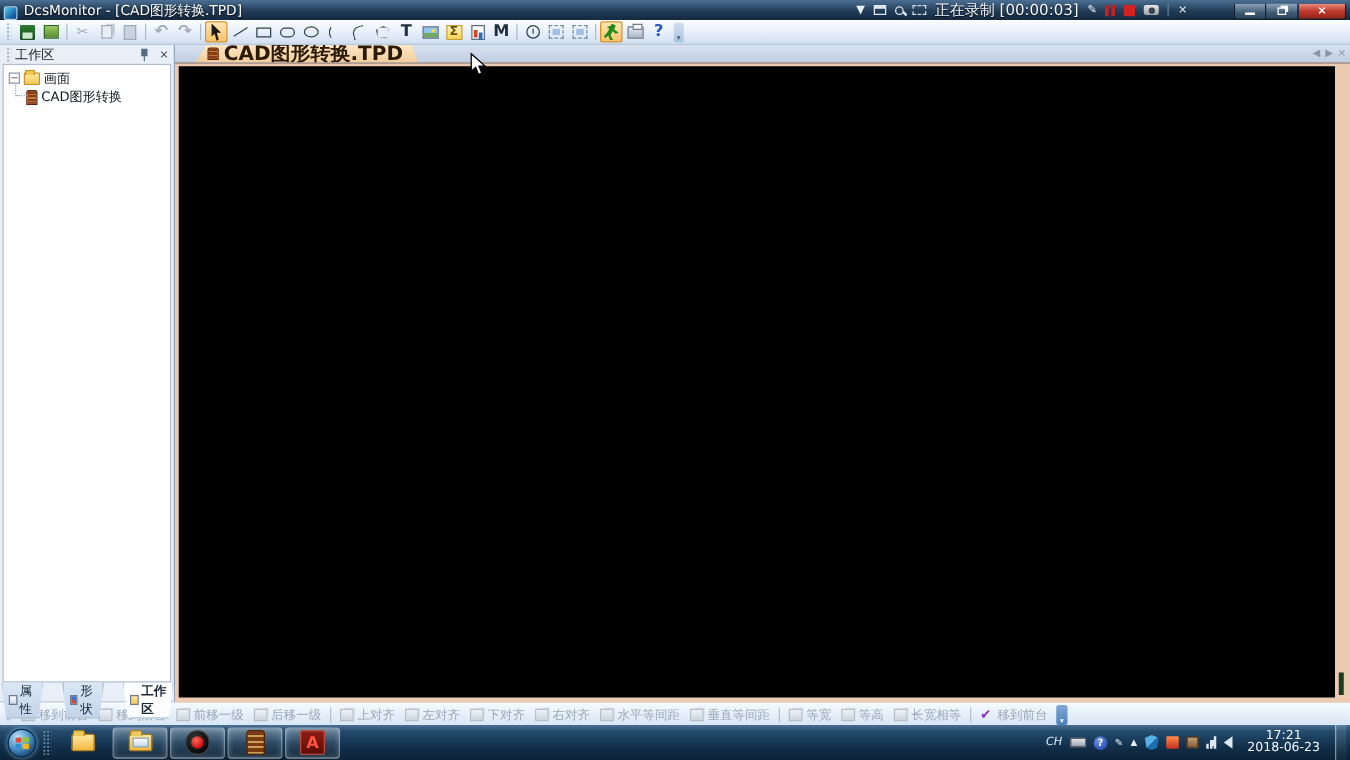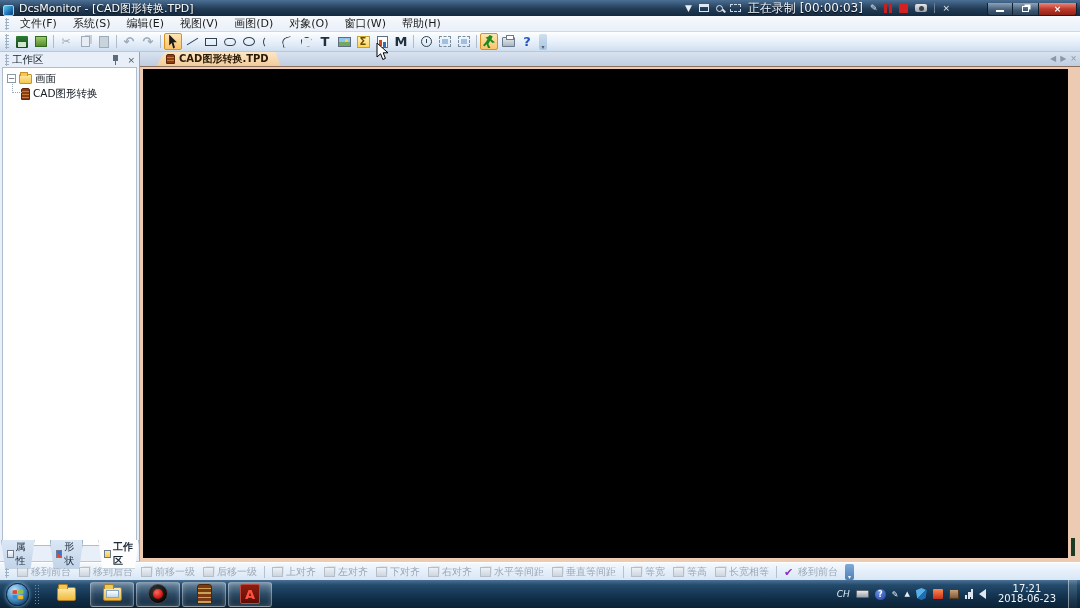--- a/index.html
+++ b/index.html
@@ -85,31 +85,31 @@
   .panel-x { font-size:9px; color:#43525f; padding:0 2px; }
   .tree { flex:1; background:#fff; border:1px solid #aebecf; margin:0 2px; padding:3px 0 0 4px; position:relative; overflow:hidden; }
   .tree-row { display:flex; align-items:center; gap:3px; height:15px; white-space:nowrap; }
   .tree-row.child { padding-left:14px; }
   .expander { width:9px; height:9px; border:1px solid #8899aa; background:#fff; font-size:8px; line-height:7px; text-align:center; color:#445; flex:0 0 9px; }
   .ic-folder { width:13px; height:10px; background:linear-gradient(#ffe9a6,#f5c84e); border:1px solid #c8922a; border-radius:1px; position:relative; flex:0 0 13px; }
   .ic-folder::before { content:""; position:absolute; left:0; top:-3px; width:6px; height:3px; background:#f5c84e; border:1px solid #c8922a; border-bottom:none; border-radius:1px 1px 0 0; }
   .ic-pagoda { width:9px; height:12px; background:repeating-linear-gradient(#8a3c12 0 2px,#c07a3a 2px 3px); border-radius:2px 2px 0 0; border:1px solid #5e2508; flex:0 0 9px; }
   .tree-label { font-size:10.5px; color:#101820; }
   .tree-elbow { position:absolute; left:9px; top:16px; width:10px; height:9px; border-left:1px dotted #9aa8b8; border-bottom:1px dotted #9aa8b8; }
-  .panel-tabs { height:16px; flex:0 0 16px; display:flex; align-items:center; padding-left:1px; background:#e9eff8; gap:15px; }
+  .panel-tabs { height:16px; flex:0 0 16px; display:flex; align-items:flex-start; padding-left:1px; background:#e9eff8; gap:15px; }
   .ptab { display:flex; align-items:center; gap:2px; padding:0 5px; font-size:10px; color:#1a2836; background:linear-gradient(#dbe7f5,#c2d4ea); border:1px solid #9fb2c8; border-top:none; clip-path:polygon(0 0,100% 0,calc(100% - 4px) 100%,4px 100%); }
   .ptab.active { background:#fdfdfd; font-weight:bold; }
   .ptab-ic { width:9px; height:8px; border:1px solid #6b7b8b; background:linear-gradient(#fff,#cfd9e4); }
   .ptab-ic.shape { background:linear-gradient(45deg,#d84a3a 50%,#3a6fd8 50%); }
   .ptab-ic.ws { background:linear-gradient(#ffe9a6,#f5c84e); }
 
   
   .doc-area { flex:1; display:flex; flex-direction:column; min-width:0; }
   .tabbar { height:15px; flex:0 0 15px; background:linear-gradient(#d9e2ef,#bfcde1); display:flex; align-items:flex-end; position:relative; border-bottom:1px solid #8b6f5a; }
-  .doc-tab { height:14px; margin-left:16px; padding:0 12px 0 10px; display:flex; align-items:center; gap:4px; background:linear-gradient(#fde7c6,#f2cc9b); clip-path:polygon(9px 0,calc(100% - 5px) 0,100% 100%,0 100%); font-size:10px; font-weight:bold; color:#2a1a06;margin-top:36px; }
+  .doc-tab { height:14px; margin-left:16px; padding:0 12px 0 10px; display:flex; align-items:center; gap:4px; background:linear-gradient(#fde7c6,#f2cc9b); clip-path:polygon(9px 0,calc(100% - 5px) 0,100% 100%,0 100%); font-size:16px; font-weight:bold; color:#2a1a06;margin-top:36px; }
   .doc-tab .ic-pagoda { height:10px; }
   .tab-nav { position:absolute; right:3px; top:2px; display:flex; gap:4px; color:#8a97a5; font-size:8px; align-items:center; }
   .canvas-wrap { flex:1; background:#eccbb2; padding:2px 12px 4px 3px; position:relative; }
   .canvas { width:100%; height:100%; background:#000; }
   .canvas-scroll-indicator { position:absolute; right:5px; bottom:6px; width:4px; height:18px; background:#1d3a22; }
 
   
   .align-toolbar { height:18px; flex:0 0 18px; background:linear-gradient(#f4f9fe,#d8e6f5); border-top:1px solid #fff; box-shadow:0 -1px 0 #b9c7d8; display:flex; align-items:center; padding-left:2px; gap:2px;font-family:Liberation Serif, serif; }
   .al-item { display:flex; align-items:center; gap:3px; padding:0 3px; color:#9aa7b6; font-size:10px; white-space:nowrap; }
   .al-ic { width:11px; height:10px; border:1px solid #b4bfca; background:linear-gradient(#eef2f6,#ccd5df); box-shadow:2px -2px 0 -1px #dde4eb; flex:0 0 11px; }
@@ -191,31 +191,20 @@
       <span class="winbtn min">
           <span class="bar"></span>
         </span>
       <span class="winbtn">
           <span class="rest"></span>
         </span>
       <span class="winbtn close">×</span>
     </div>
   </div>
 
-  <div class="menubar">
-    <span class="grip"></span>
-    <span class="menu-item">文件(F)</span>
-    <span class="menu-item">系统(S)</span>
-    <span class="menu-item">编辑(E)</span>
-    <span class="menu-item">视图(V)</span>
-    <span class="menu-item">画图(D)</span>
-    <span class="menu-item">对象(O)</span>
-    <span class="menu-item">窗口(W)</span>
-    <span class="menu-item">帮助(H)</span>
-  </div>
 
   <div class="toolbar">
     <span class="grip"></span>
     <span class="tb">
         <span class="ic-floppy"></span>
       </span>
     <span class="tb">
         <span class="ic-package"></span>
       </span>
     <span class="tb-sep"></span>

